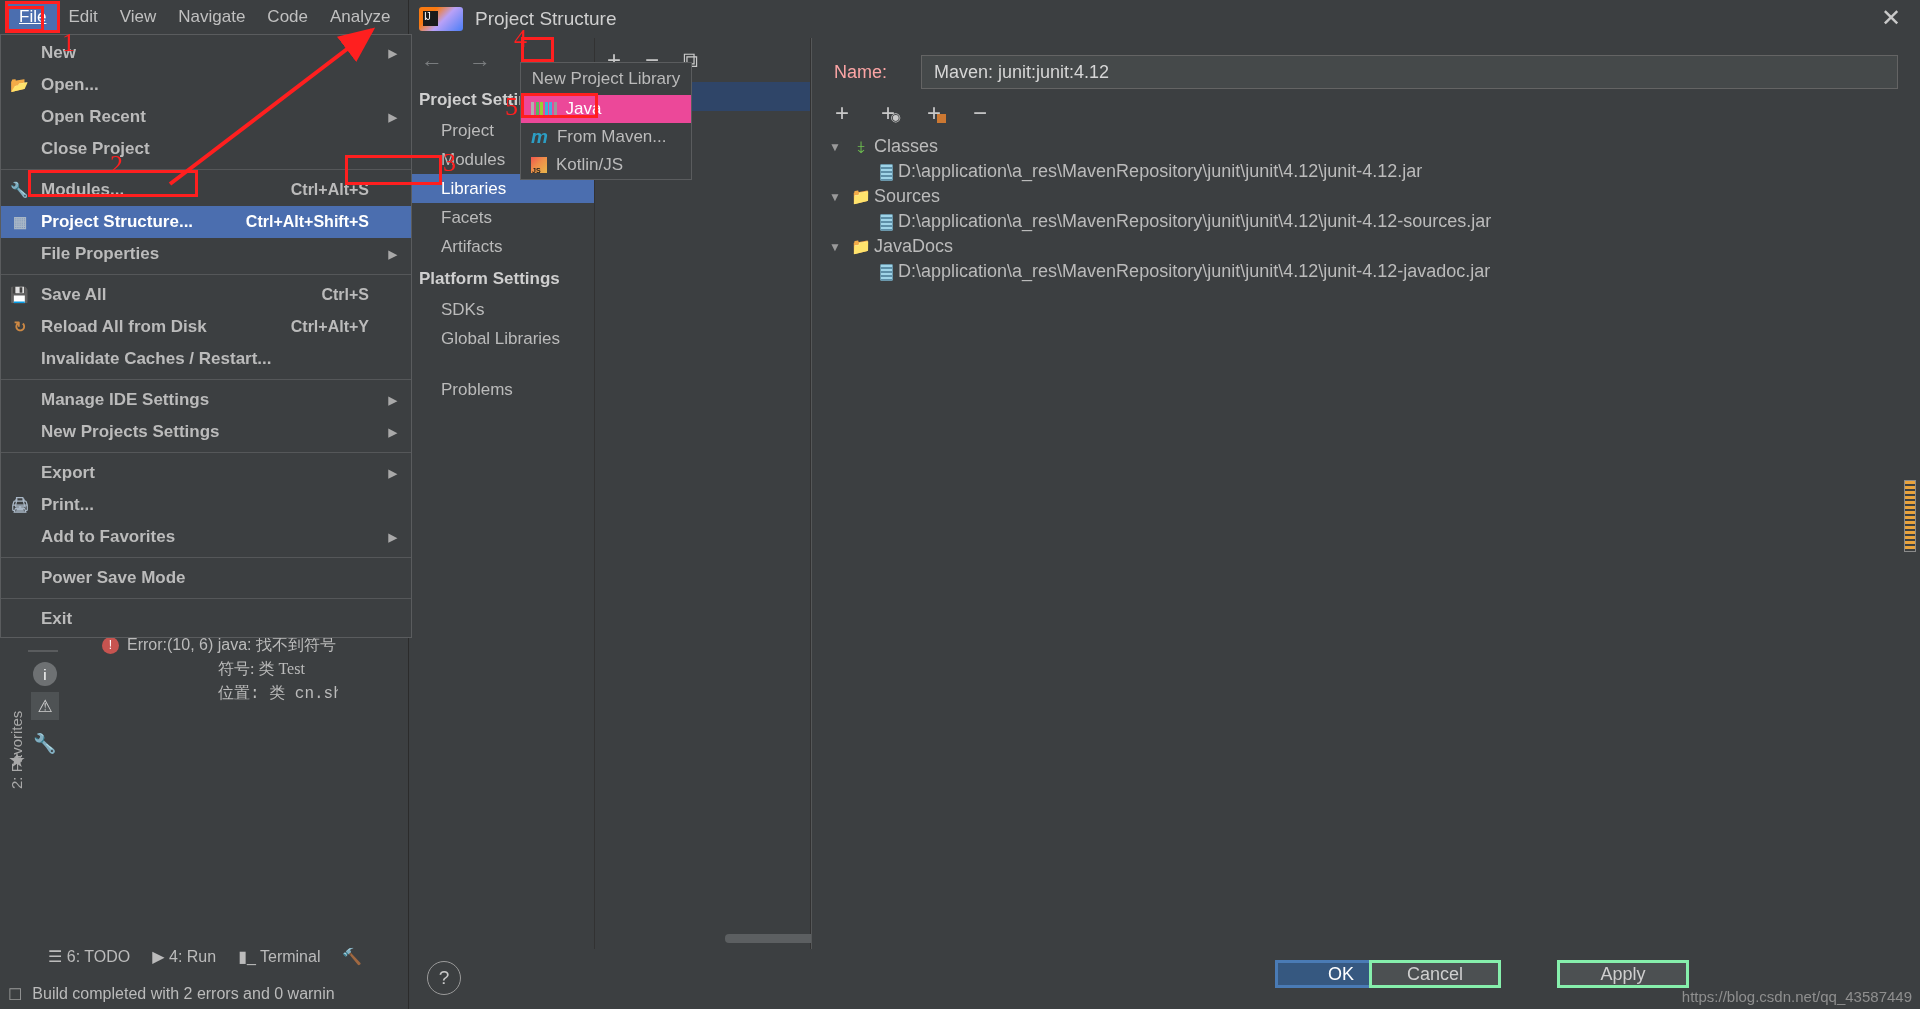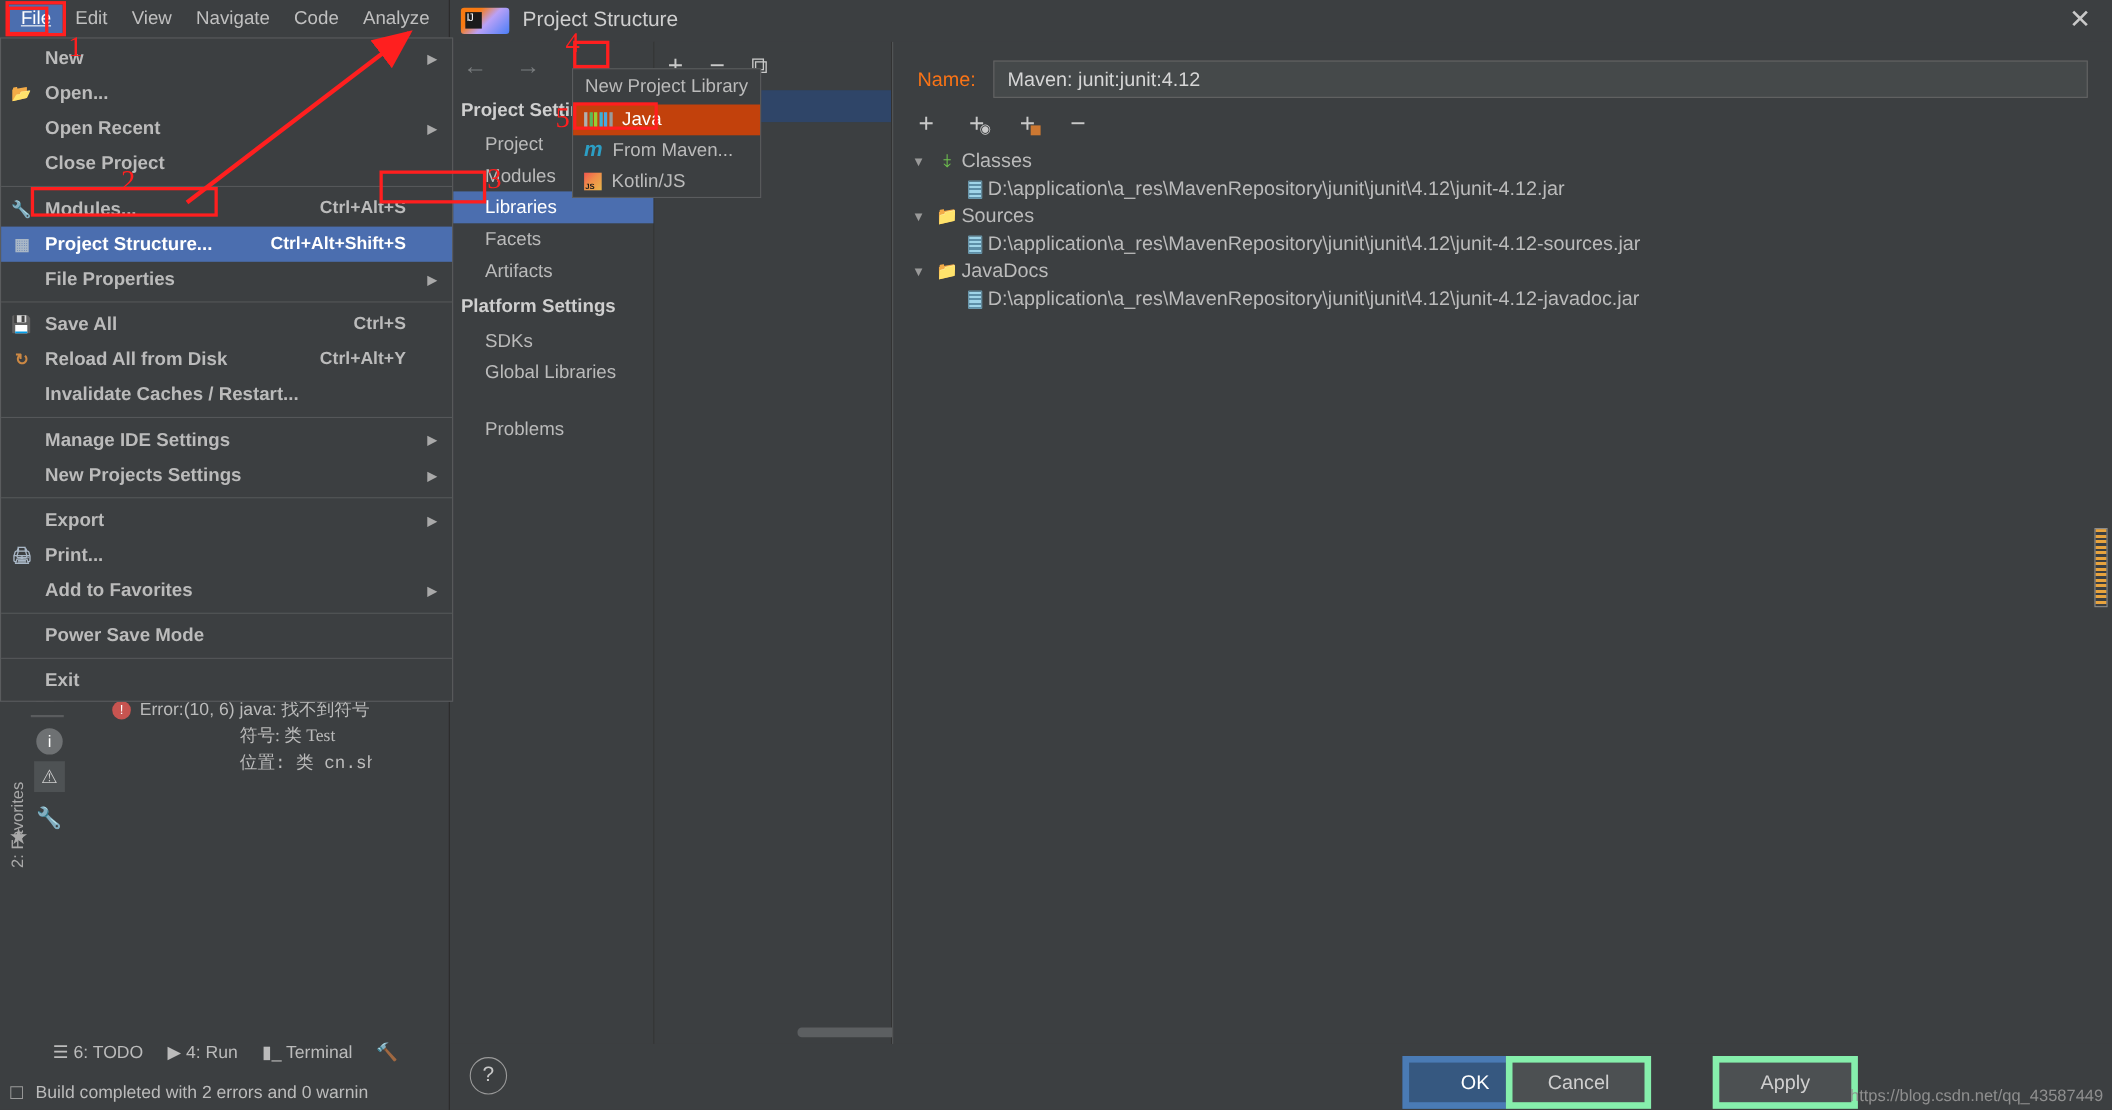--- a/index.html
+++ b/index.html
@@ -89,21 +89,21 @@
   .lib-row { height:29px; display:flex; align-items:center; padding-left:8px; font-size:17px; color:#bbbbbb; white-space:nowrap; overflow:hidden; }
   .lib-row.sel { background:#2f4568; }
   .mid-hscroll { position:absolute; left:130px; bottom:6px; width:140px; height:9px; background:#5c5f61; border-radius:4px; }
 
   
   .dlg-right {
     position:absolute; left:402px; top:38px; right:0; bottom:60px;
     background:#3c3f41; border-left:1px solid #555758;
   }
   .name-row { display:flex; align-items:center; height:40px; margin-top:14px; padding-left:22px; }
-  .name-label { font-size:18px; color:#f97316; margin-right:16px; }
+  .name-label { font-size:18px; color:#fca5a5; margin-right:34px; }
   .name-field {
     flex:1; margin-right:22px; height:34px; background:#45494a;
     border:1px solid #646464; display:flex; align-items:center;
     padding-left:12px; font-size:18px; color:#d6d6d6;
   }
   .roots-toolbar { height:42px; display:flex; align-items:center; padding-left:16px; gap:18px; color:#c9c9c9; }
   .tb-ic { font-size:24px; position:relative; width:28px; text-align:center; }
   .tb-ic .dot { position:absolute; right:1px; bottom:3px; font-size:12px; }
   .tb-ic .sq { position:absolute; right:2px; bottom:4px; width:9px; height:9px; background:#cc7832; }
 
@@ -117,34 +117,34 @@
      repeating-linear-gradient(to bottom,#9fd4e8 0 2px,#5d8fa8 2px 4px);
      border:1px solid #6a97ab; border-radius:1px; vertical-align:middle;}
 
   
   .dlg-bottom { position:absolute; left:0; right:0; bottom:0; height:60px; }
   .help-btn {
     position:absolute; left:18px; top:12px; width:34px; height:34px; border-radius:50%;
     border:1.6px solid #9a9a9a; color:#c9c9c9; font-size:19px; text-align:center; line-height:31px;
   }
   .dbtn {
-    position:absolute; top:11px; height:48px; width:132px;
-    border:6px solid #86efac; background:#4c5052; color:#cfcfcf;
+    position:absolute; top:11px; height:28px; width:132px;
+    border:3px solid #86efac; background:#4c5052; color:#cfcfcf;
     font-size:18px; display:flex; align-items:center; justify-content:center;
   }
   .dbtn.primary { background:#365880; border-color:#4a7bb5; color:#ffffff; }
 
   
   .addpopup {
     position:absolute; left:520px; top:62px; width:172px;
     background:#3c3f41; border:1px solid #5a5c5e; z-index:60; font-size:17px;
   }
   .ap-head { height:32px; display:flex; align-items:center; justify-content:center; color:#bbbbbb; }
   .ap-item { height:28px; display:flex; align-items:center; padding-left:10px; color:#bbbbbb; gap:9px; }
-  .ap-item.sel { background:#c2410c; color:#ffffff; }
+  .ap-item.sel { background:#ec4899; color:#ffffff; }
   .java-bars { display:inline-flex; gap:1.5px; align-items:flex-end; height:15px; }
   .java-bars i { width:3px; height:15px; display:block; }
   .mvn-m { color:#2c9ec4; font-weight:bold; font-style:italic; font-size:19px; }
   .kt-ic { width:16px; height:16px; background:linear-gradient(135deg,#f2564d 0%,#ef8e4a 45%,#e8b64a 100%); position:relative; }
   .kt-ic::after{content:"JS";position:absolute;left:1px;bottom:-1px;font-size:7px;color:#1b1b1b;font-weight:bold;}
 
   
   .prov-tab {
     position:absolute; left:40px; top:494px; width:295px; height:27px;
     background:#4e5a52; display:flex; align-items:center; justify-content:center;

